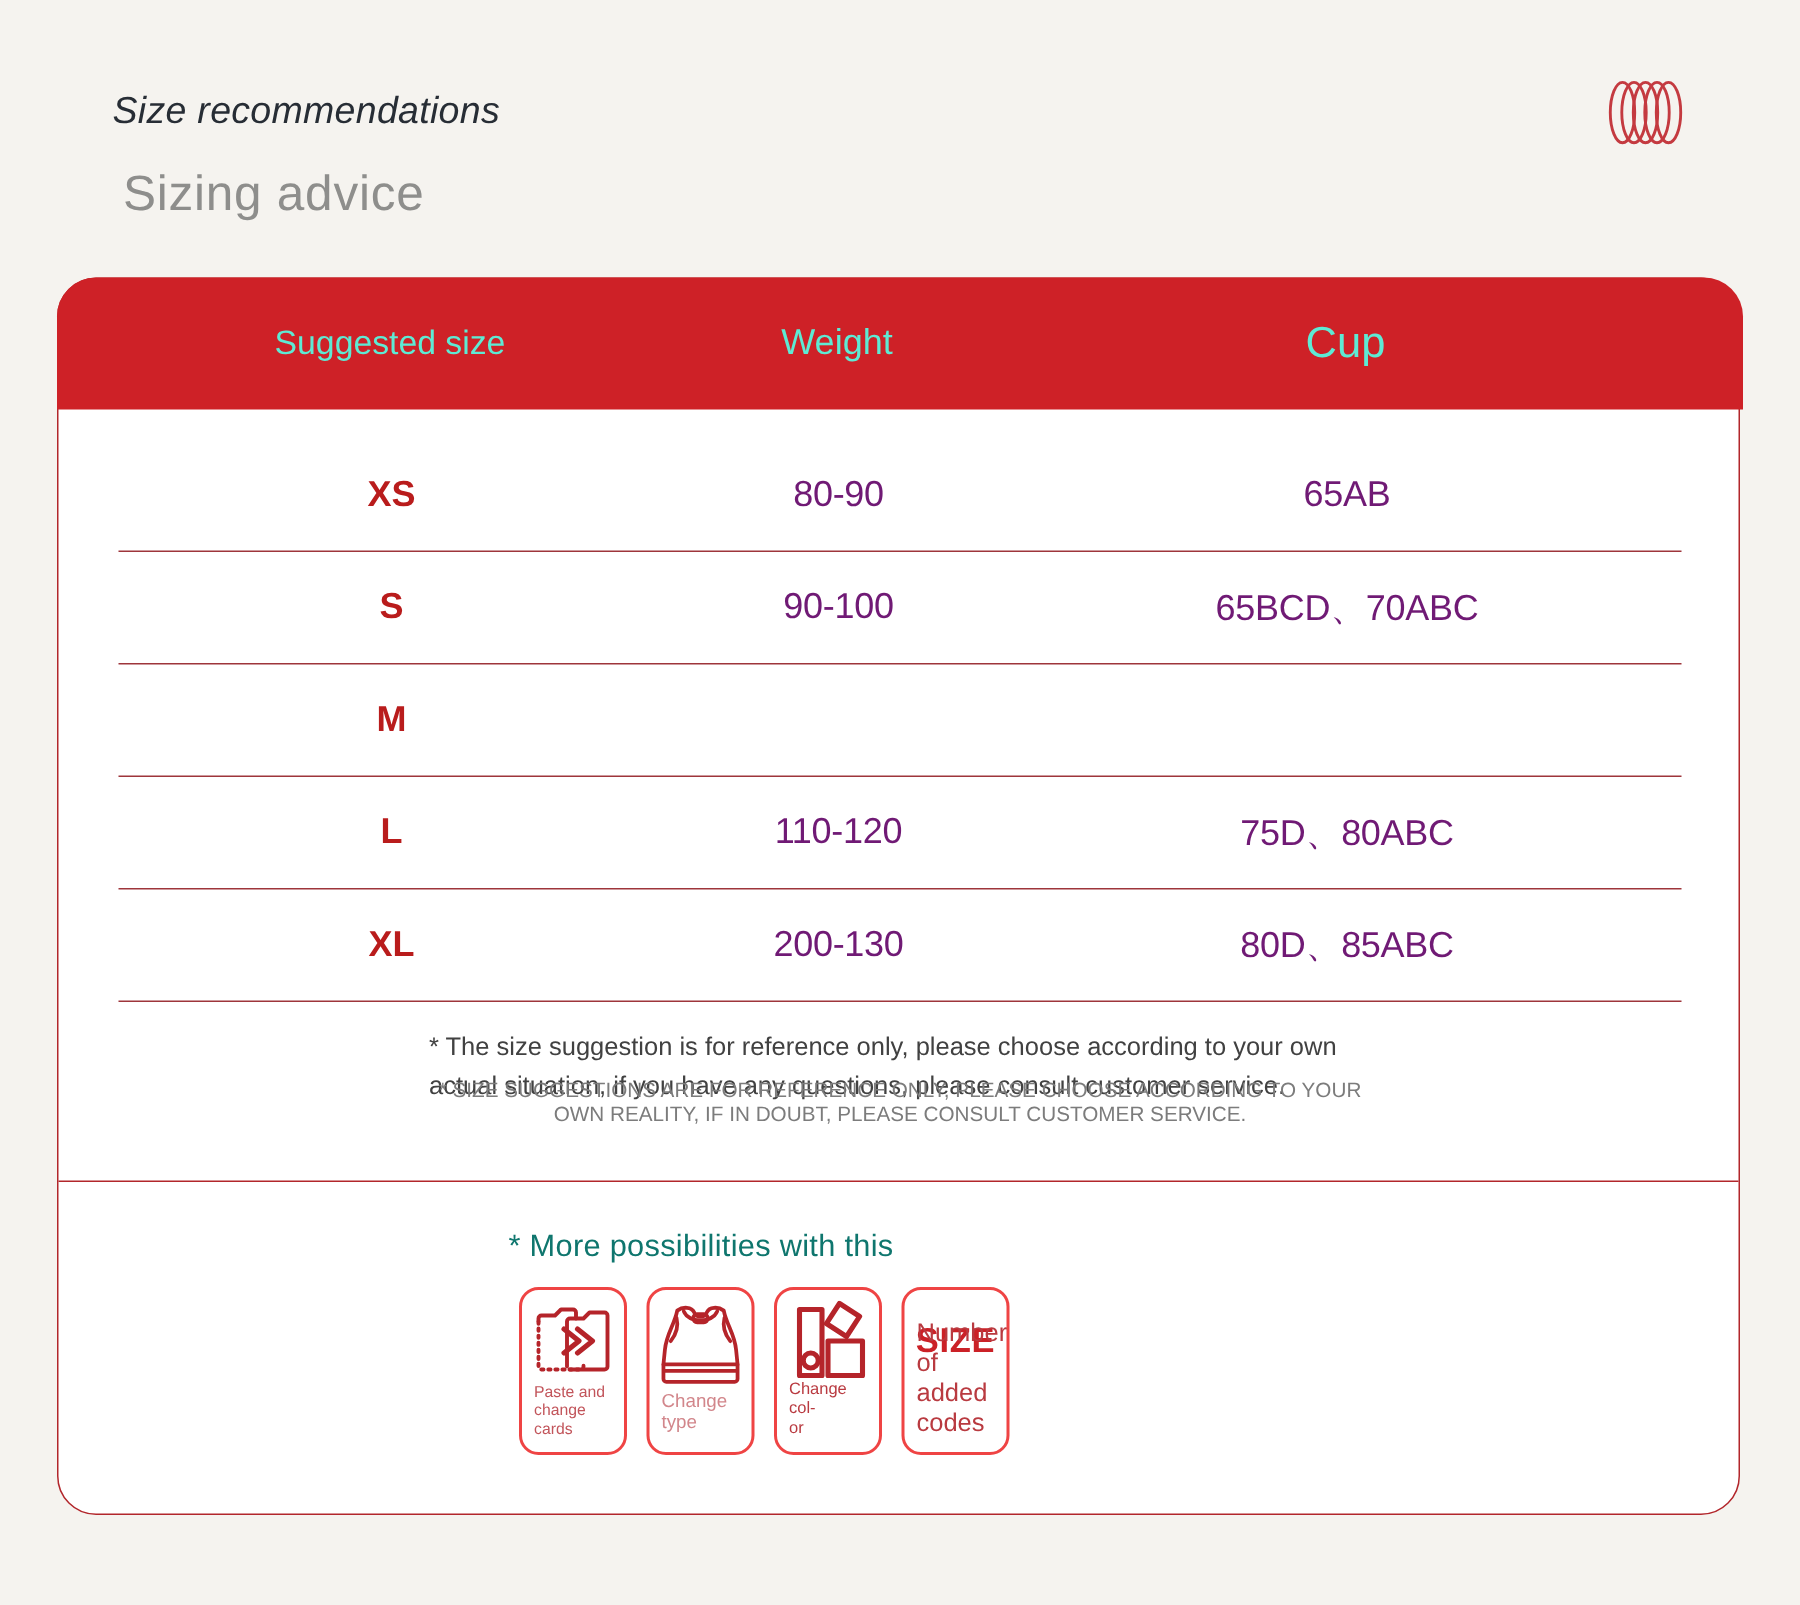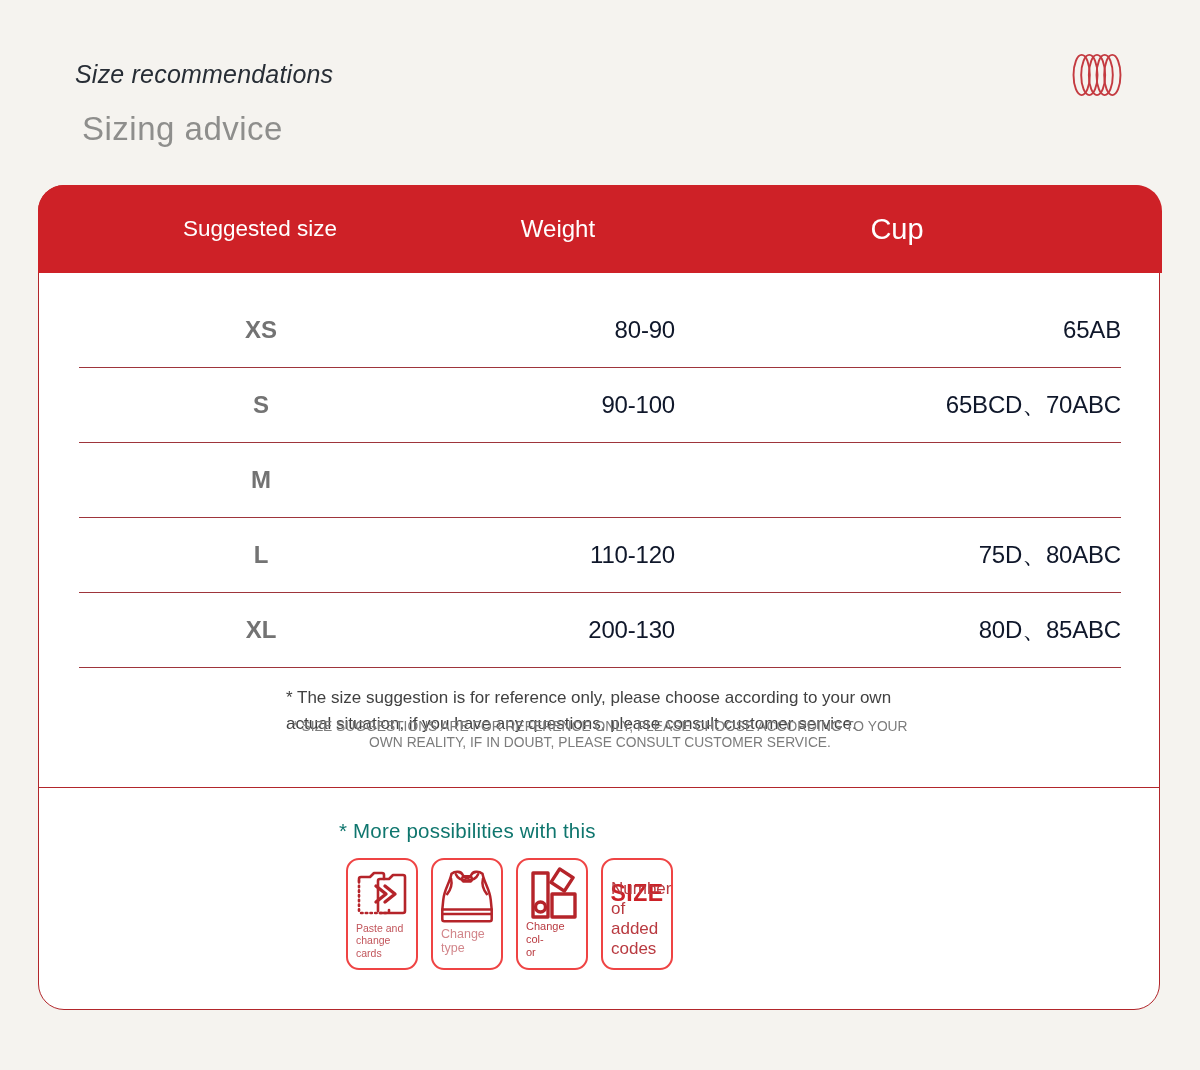--- a/index.html
+++ b/index.html
@@ -23,34 +23,34 @@
   .card {
     position:absolute; left:38px; top:185px; width:1122px; height:825px;
     background:#ffffff; border:1px solid #b2262b; border-radius:26px;
   }
   .band {
     position:absolute; left:-1px; top:-1px; width:1124px; height:88px;
     background:#ce2127; border-radius:26px 26px 0 0;
     display:grid; grid-template-columns:364px 232px 446px;
     padding:0 40px; align-items:center;
   }
-  .band .h { color:#ffffff; text-align:center; }
+  .band .h { color:#5eead4; text-align:center; }
   .h-size { font-size:22.5px; }
   .h-weight { font-size:24px; }
   .h-cup { font-size:29px; }
 
   .rows { position:absolute; left:40px; top:107px; width:1042px; }
   .trow {
     display:grid; grid-template-columns:364px 232px 446px;
     height:75px; align-items:center;
     border-bottom:1px solid #9e353b;
   }
   .cell { text-align:center; }
-  .cell.size { font-weight:700; font-size:24px; color:#737373; }
-  .cell.weight, .cell.cup { font-size:24px; color:#0f172a; letter-spacing:-.2px;text-align:right; }
+  .cell.size { font-weight:700; font-size:24px; color:#b91c1c; }
+  .cell.weight, .cell.cup { font-size:24px; color:#701a75; letter-spacing:-.2px; }
 
   .fn1 {
     position:absolute; left:247px; top:499px; width:614px;
     font-size:17px; line-height:1.5; color:#414141;
   }
   .fn2 {
     position:absolute; left:251px; top:533px; width:620px;
     font-size:13.8px; line-height:1.15; color:#7c7c7c; text-align:center;
   }
   .divider {

